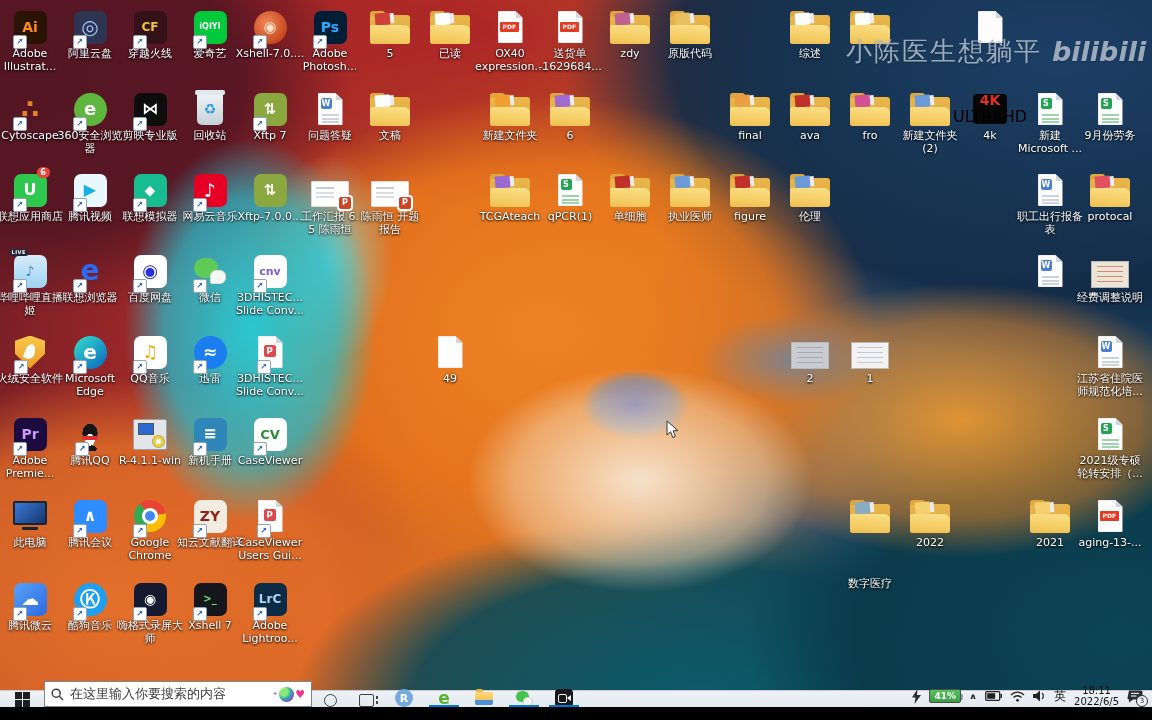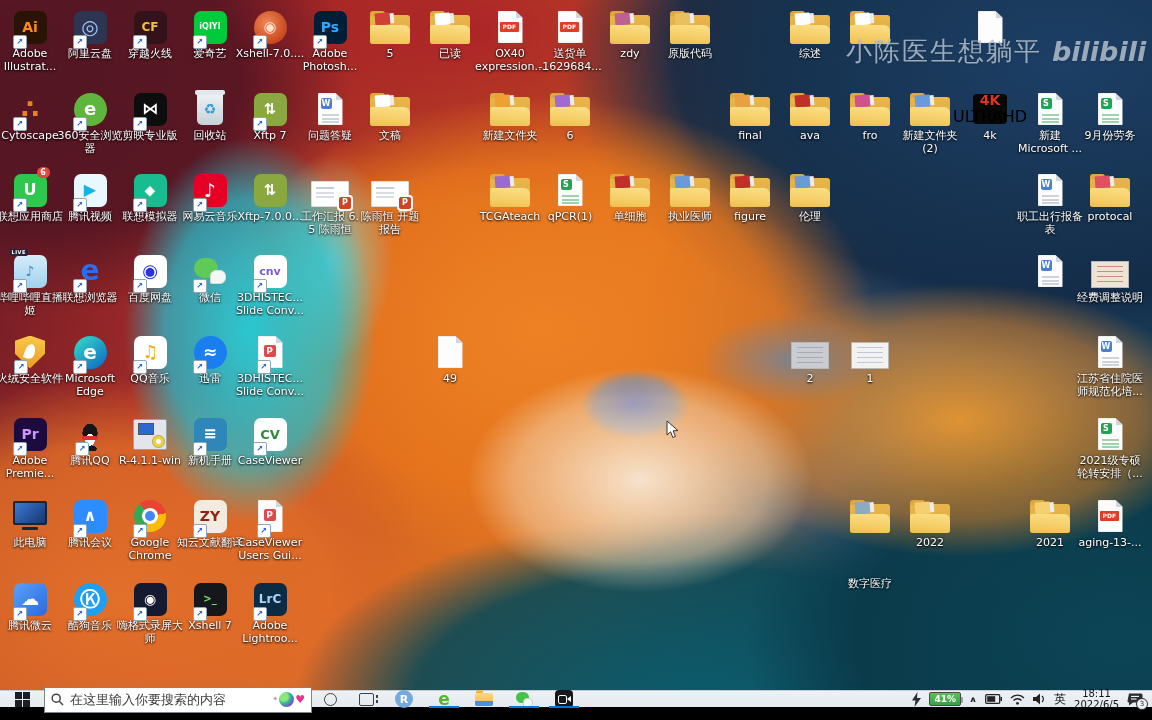--- a/index.html
+++ b/index.html
@@ -138,21 +138,21 @@
       display:flex;align-items:center;justify-content:center;line-height:1;}
   .badge.live{left:-4px;right:auto;top:-3px;background:#26263a;border-radius:2px;font-size:5px;
       letter-spacing:.5px;padding:1px 2px;height:auto;}
 
   
   #cursor{position:absolute;left:666px;top:420px;pointer-events:none;}
 
   
   #taskbar{position:absolute;left:0;top:690px;width:1152px;height:17px;
       background:linear-gradient(#eef2f6,#e3e9ef);border-top:1px solid rgba(0,0,0,.12);
-      display:flex;align-items:center;box-sizing:border-box;}
+      display:flex;align-items:flex-end;box-sizing:border-box;}
   .tb-start{width:44px;display:flex;align-items:center;justify-content:center;}
   .tb-search{width:268px;height:26px;margin-top:1px;background:#fff;border:1px solid #7d848b;
       display:flex;align-items:center;box-sizing:border-box;padding:0 6px;gap:6px;}
   .tb-search .ph{color:#3c3c3c;font-size:13px;white-space:nowrap;flex:1;}
   .deco{display:flex;align-items:center;gap:1px;}
   .deco .globe{width:15px;height:15px;border-radius:50%;
       background:radial-gradient(circle at 32% 32%,#8ae87a 0 28%,#2bb5a0 46%,#8a3bd8 78%,#5a2bb0 100%);}
   .deco .heart{color:#e8358a;font-size:11px;line-height:1;}
   .deco .spark{color:#b88ae8;font-size:7px;line-height:1;}
   .tb-btn{width:36px;display:flex;align-items:center;justify-content:center;}

